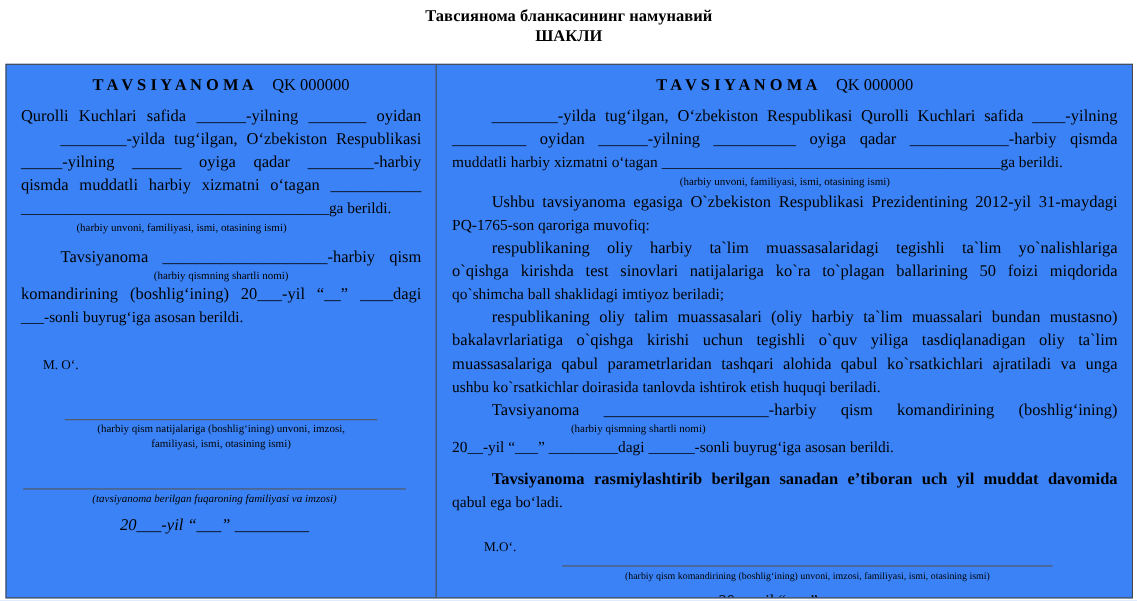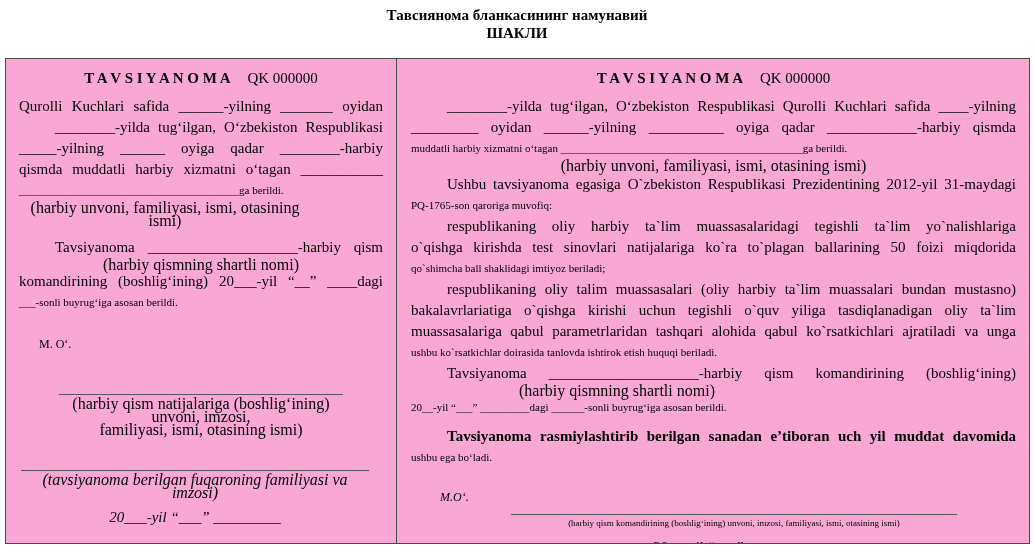--- a/index.html
+++ b/index.html
@@ -1,34 +1,34 @@
 <!DOCTYPE html>
 <html><head>
 <meta charset="utf-8">
 <style>
   html,body{margin:0;padding:0;background:#ffffff;}
   body{width:1034px;height:546px;position:relative;font-family:"Liberation Serif",serif;color:#000;}
   .doc-title{padding-top:6px;text-align:center;font-weight:bold;font-size:15px;line-height:18px;}
-  .form-box{position:absolute;left:5px;top:58px;width:1023px;height:484px;border:1px solid #4a4a4a;display:flex;background:#f9a8d4;}
+  .form-box{position:absolute;left:5px;top:58px;width:1023px;height:484px;border:1px solid #4a4a4a;display:flex;background:#3b82f6;}
   .col{box-sizing:border-box;overflow:hidden;}
   .col-left{width:391px;border-right:1px solid #4a4a4a;padding:7px 13px 0 13px;}
   .col-right{flex:1;padding:7px 13px 0 14px;}
   .form-heading{text-align:center;font-size:15px;margin:4px 0 9px 0;white-space:nowrap;}
   .h-word{font-weight:bold;}
   .h-serial{margin-left:13px;}
   .jline{font-size:15px;line-height:21px;text-align:justify;text-align-last:justify;}
-  .lline{font-size:11px;line-height:21px;white-space:nowrap;}
+  .lline{font-size:14px;line-height:21px;white-space:nowrap;}
   .indent{text-indent:36px;}
-  .caption{font-size:16px;line-height:13px;}
+  .caption{font-size:10px;line-height:13px;}
   .caption-sm{font-size:9px;line-height:12px;}
   .center{text-align:center;}
   .cap1-left{width:292px;text-align:center;}
   .seal{font-size:12px;}
   .seal-left{margin:24px 0 0 20px;}
-  .seal-right{margin:22px 0 0 29px;font-style:italic;}
+  .seal-right{margin:22px 0 0 29px;}
   .sigwrap-left1{margin:42px 0 0 40px;width:284px;text-align:center;}
   .sigwrap-left2{margin:34px 0 0 2px;width:348px;text-align:center;font-style:italic;}
   .sigwrap-right{margin:9px 0 0 100px;width:446px;text-align:center;}
   .sigline{border-top:1px solid #555;height:2px;}
   .dateline{font-size:15px;margin-top:10px;}
   .rcap-unit{margin-left:108px;}
   .mt10{margin-top:10px;}
   .mt2{margin-top:2px;}
   .mt8{margin-top:8px;font-weight:bold;}
 </style>
@@ -85,21 +85,21 @@
     <div class="jline">o`qishga kirishda test sinovlari natijalariga ko`ra to`plagan ballarining 50 foizi miqdorida</div>
     <div class="lline">qo`shimcha ball shaklidagi imtiyoz beriladi;</div>
     <div class="jline indent">respublikaning oliy talim muassasalari (oliy harbiy ta`lim muassalari bundan mustasno)</div>
     <div class="jline">bakalavrlariatiga o`qishga kirishi uchun tegishli o`quv yiliga tasdiqlanadigan oliy ta`lim</div>
     <div class="jline">muassasalariga qabul parametrlaridan tashqari alohida qabul ko`rsatkichlari ajratiladi va unga</div>
     <div class="lline">ushbu ko`rsatkichlar doirasida tanlovda ishtirok etish huquqi beriladi.</div>
     <div class="jline indent">Tavsiyanoma ____________________-harbiy qism komandirining (boshlig‘ining)</div>
     <div class="caption rcap-unit">(harbiy qismning shartli nomi)</div>
     <div class="lline">20__-yil “___” _________dagi ______-sonli buyrug‘iga asosan berildi.</div>
     <div class="jline indent mt8">Tavsiyanoma rasmiylashtirib berilgan sanadan e’tiboran uch yil muddat davomida</div>
-    <div class="lline">ushbu ega bo‘ladi.</div>
+    <div class="lline">qabul ega bo‘ladi.</div>
     <div class="seal seal-right">M.O‘.</div>
     <div class="sigwrap-right">
       <div class="sigline"></div>
       <div class="caption-sm">(harbiy qism komandirining (boshlig‘ining) unvoni, imzosi, familiyasi, ismi, otasining ismi)</div>
       <div class="dateline">20__-yil “___” _________</div>
     </div>
   </div>
 
 </div>
 

